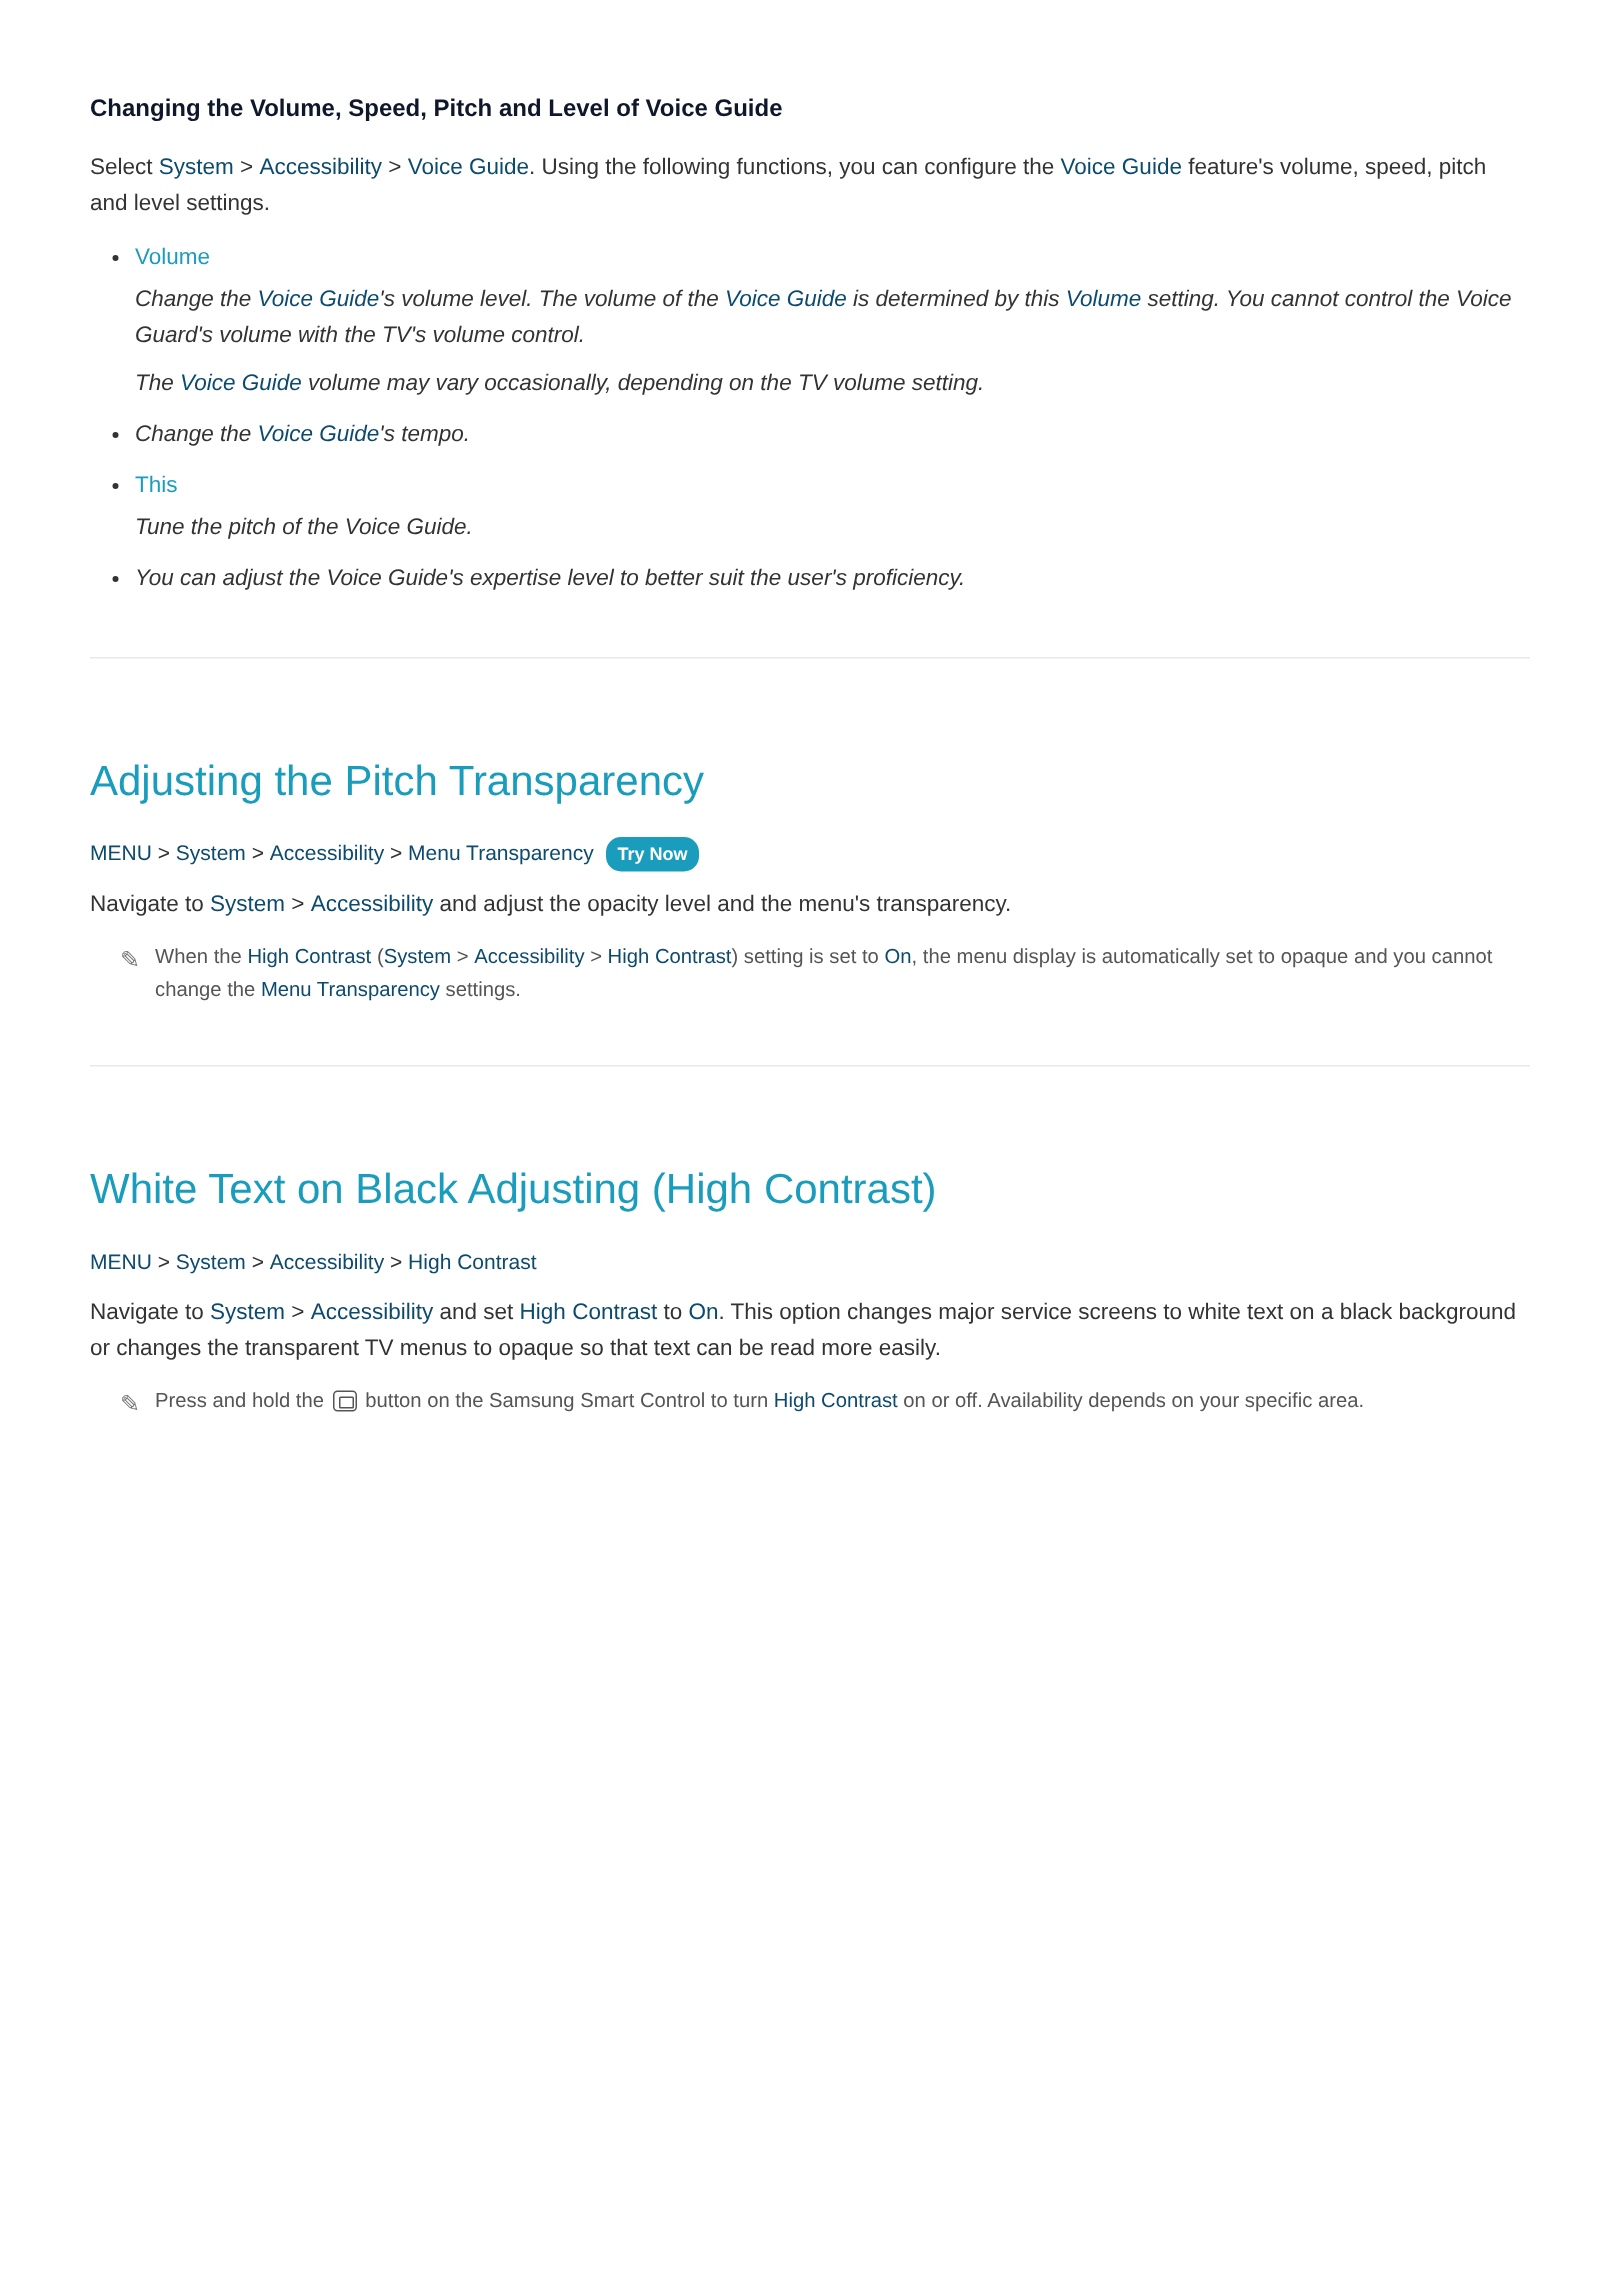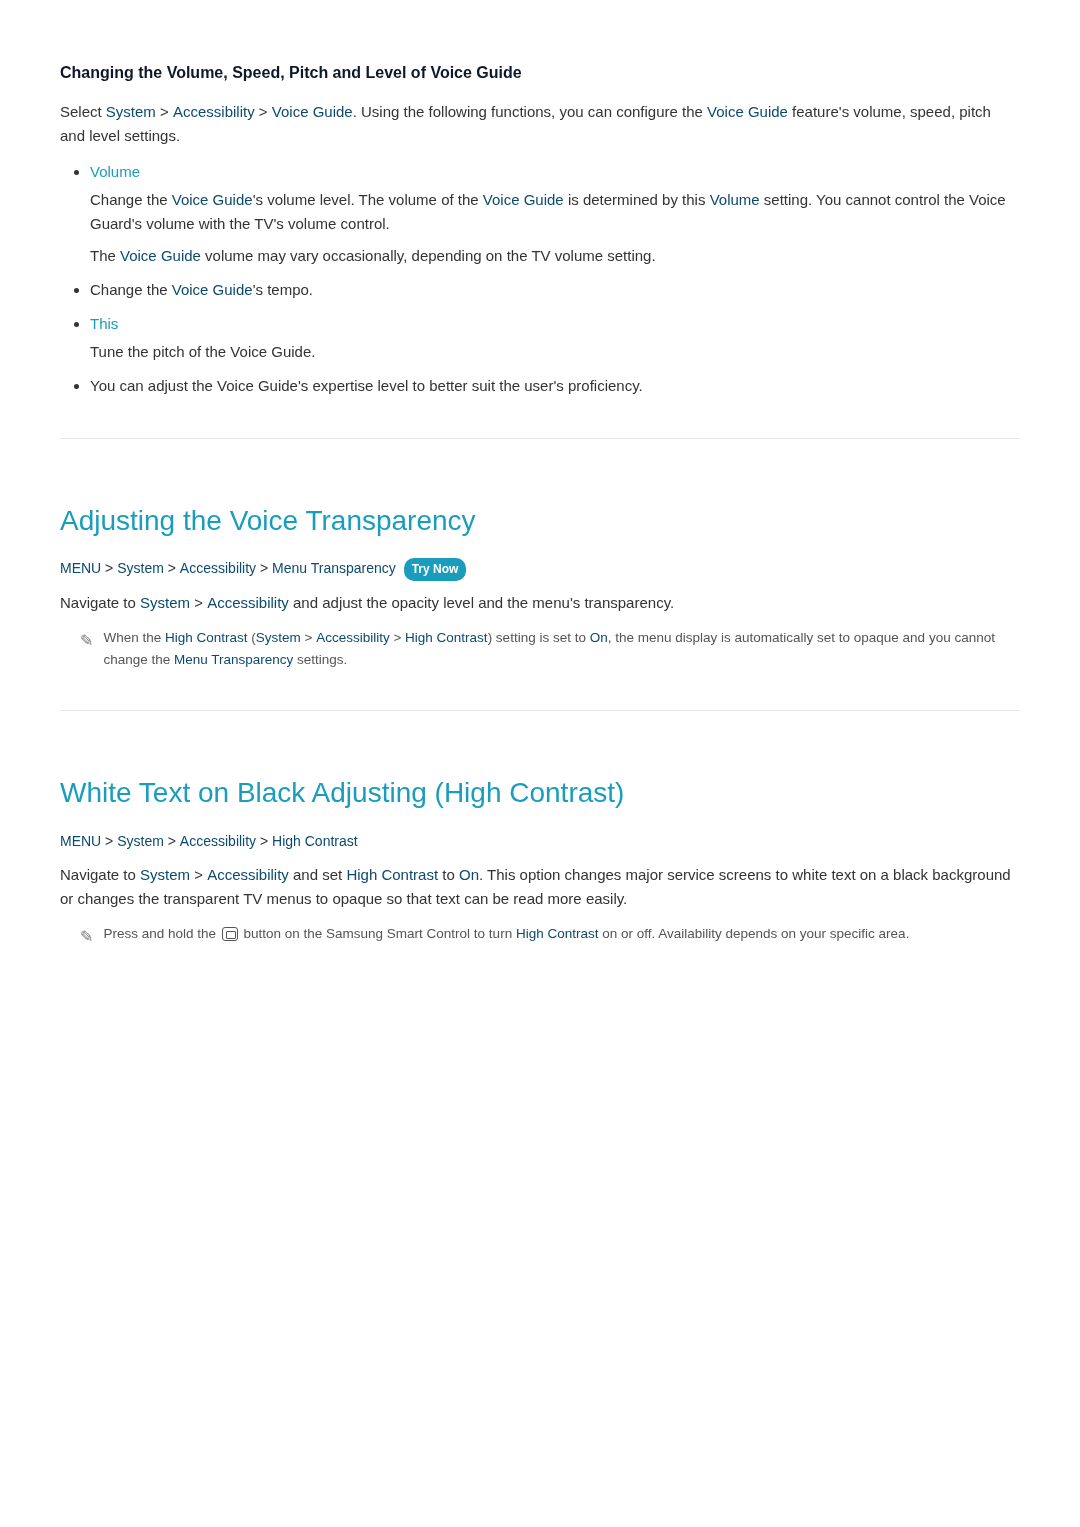--- a/index.html
+++ b/index.html
@@ -58,20 +58,21 @@
       font-weight: 500;
       font-size: 15px;
     }
 
     .list-item-desc {
       color: #333;
       margin-top: 4px;
       margin-bottom: 8px;
       margin-left: 0;
       font-size: 15px;
+      font-style: italic;
     }
 
     .note-block {
       display: flex;
       gap: 10px;
       margin: 12px 0 12px 20px;
       font-size: 13.5px;
       color: #555;
       align-items: flex-start;
     }
@@ -166,21 +167,21 @@
     <li>
       <div class="list-item-desc">
         You can adjust the Voice Guide's expertise level to better suit the user's proficiency.
       </div>
     </li>
   </ul>
 </div>
 
 <div class="section">
   <hr class="section-divider">
-  <div class="section-title-large">Adjusting the Voice Transparency</div>
+  <div class="section-title-large">Adjusting the Pitch Transparency</div>
 
   <div class="breadcrumb">
     <span class="link">MENU</span>
     &gt;
     <span class="link">System</span>
     &gt;
     <span class="link">Accessibility</span>
     &gt;
     <span class="link">Menu Transparency</span>
     <span class="try-now-badge">Try Now</span>

